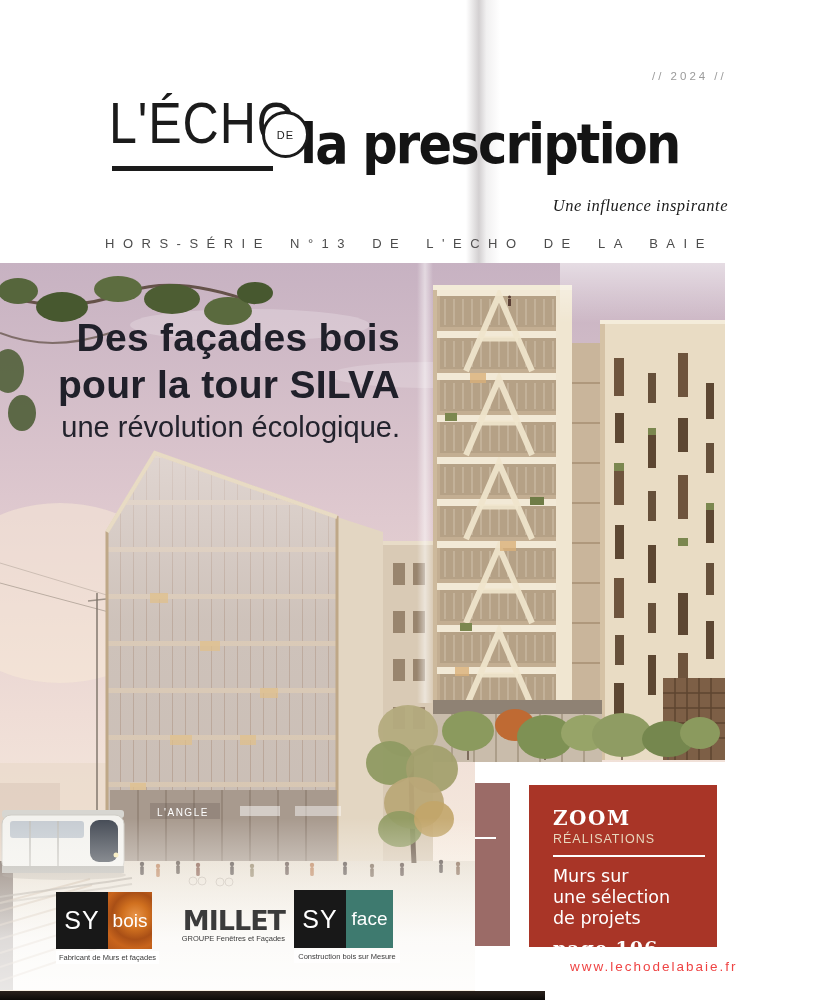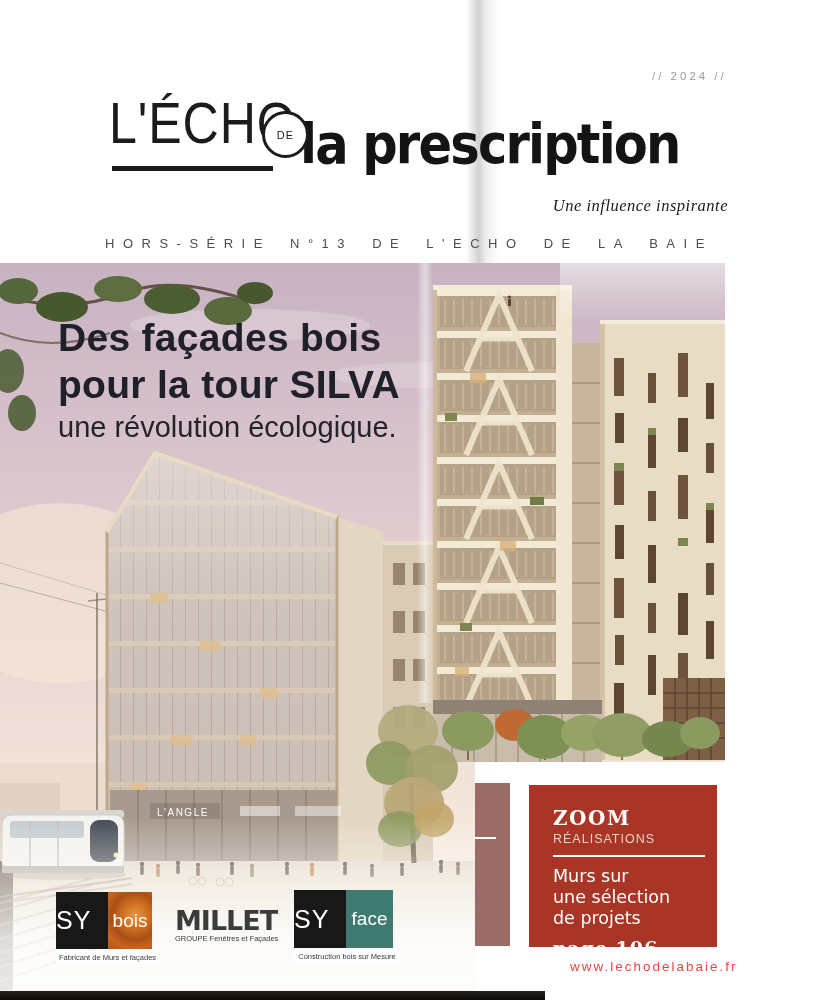--- a/index.html
+++ b/index.html
@@ -20,21 +20,21 @@
              white-space:nowrap;z-index:2;}
   .logo-tagline{left:520px;top:196px;width:208px;text-align:right;font-family:"Liberation Serif",serif;
                 font-style:italic;font-size:16.5px;letter-spacing:.5px;color:#1b1b1b;}
   .strapline{left:105px;top:236px;font-size:13px;font-weight:300;letter-spacing:8.5px;word-spacing:7px;
              color:#4c4c4c;white-space:nowrap;}
   .fold-band{left:466px;top:0;width:34px;height:263px;
              background:linear-gradient(to right,rgba(255,255,255,0) 0%,rgba(118,108,112,.32) 38%,rgba(118,108,112,.10) 60%,rgba(255,255,255,0) 100%);}
 
   
   .photo{left:0;top:263px;width:725px;height:728px;}
-  .headline{left:58px;top:314px;z-index:5;line-height:1;}
+  .headline{left:58px;top:314px;z-index:5;line-height:1;text-align:right;}
   .hl-bold{font-size:39px;font-weight:bold;color:#20202a;letter-spacing:.3px;line-height:47px;}
   .hl-reg{font-size:29px;font-weight:400;color:#23232d;margin-top:5px;}
 
   .issue-block{right:85px;top:294px;text-align:right;z-index:6;line-height:1;}
   .issue-label{font-family:"DejaVu Serif",serif;font-weight:bold;font-size:25px;letter-spacing:1px;}
   .issue-number{font-family:"DejaVu Serif",serif;font-weight:bold;font-size:96px;letter-spacing:-4px;
                 line-height:.92;margin-top:2px;white-space:nowrap;}
   .issue-deg{display:inline-block;font-size:44px;transform:translateY(-40px);letter-spacing:0;}
 
   
@@ -48,30 +48,30 @@
   .zoom-rule{width:152px;height:2px;background:#ffffff;margin:9px 0 9px 0;}
   .zoom-line{font-family:"DejaVu Sans",sans-serif;font-size:17.5px;line-height:21px;}
   .zoom-pageref{font-family:"DejaVu Serif",serif;font-weight:bold;font-size:19px;letter-spacing:1px;margin-top:8px;}
   .site-url{left:570px;top:959px;font-size:13.5px;font-weight:300;letter-spacing:2px;color:#ef4444;z-index:6;}
   .bottom-edge{left:0;top:991px;width:545px;height:9px;z-index:7;
                background:linear-gradient(to bottom,#2a211c,#0c0a08);}
 
   
   .logos{z-index:6;}
   .sybrand{display:flex;height:57px;}
-  .sy-black{width:52px;background:#181818;color:#fff;display:flex;align-items:center;justify-content:flex-start;
+  .sy-black{width:52px;background:#181818;color:#fff;display:flex;align-items:center;justify-content:center;
             font-size:25px;font-weight:300;letter-spacing:1px;}
   .sy-orange{width:44px;color:#fff;display:flex;align-items:center;justify-content:center;
              font-size:19px;font-weight:300;
              background:radial-gradient(circle at 62% 42%, #e8954a 0%, #d0701f 30%, #a94f16 55%, #c8641c 75%, #b5571a 100%);}
   .sy-teal{width:47px;background:#3e7a6f;color:#fff;display:flex;align-items:center;justify-content:center;
            font-size:19px;font-weight:300;}
   .sy-caption{margin-top:2px;background:rgba(255,255,255,.92);color:#3a3a3a;font-size:7.5px;
               text-align:center;padding:2px 2px;width:103px;box-sizing:border-box;white-space:nowrap;}
-  .millet{width:110px;text-align:left;}
+  .millet{width:110px;text-align:right;}
   .millet-name{font-size:27px;font-weight:900;color:#3b3b3b;letter-spacing:-1px;line-height:26px;
                font-family:"DejaVu Sans",sans-serif;}
   .millet-caption{font-size:7.5px;color:#3b3b3b;margin-top:0;white-space:nowrap;}
 </style>
 </head>
 <body>
 
 <div class="page">
 
   <div class="abs year-tag">// 2024 //</div>

